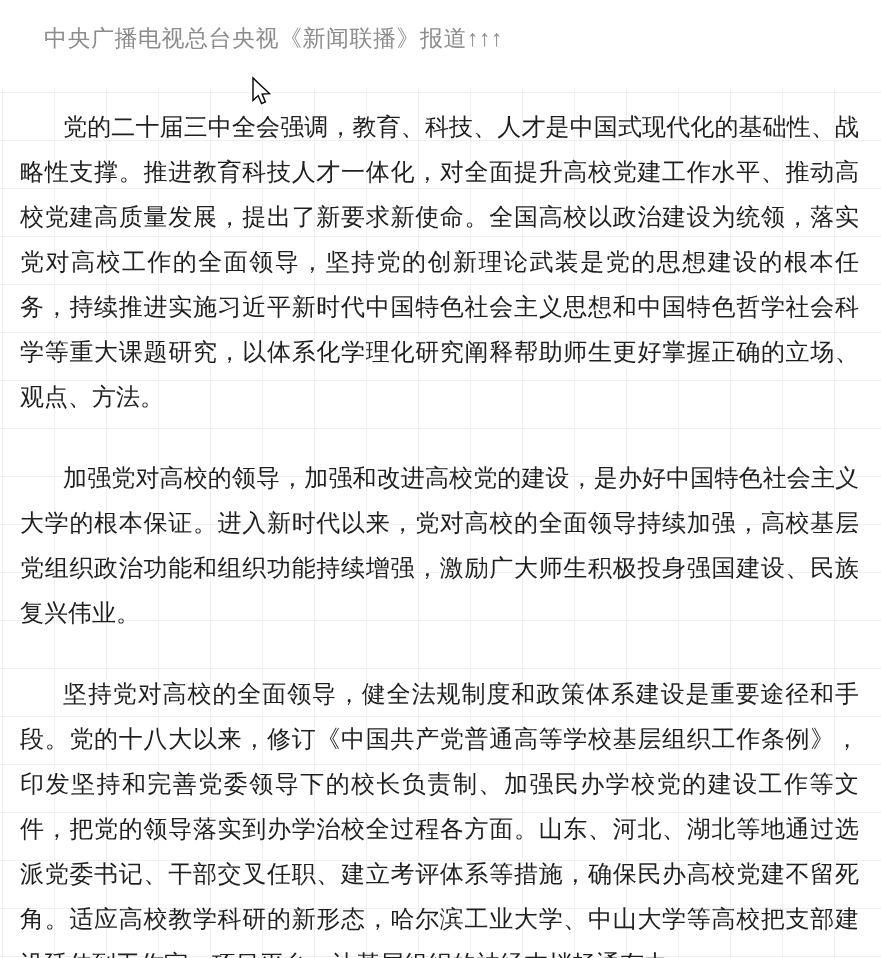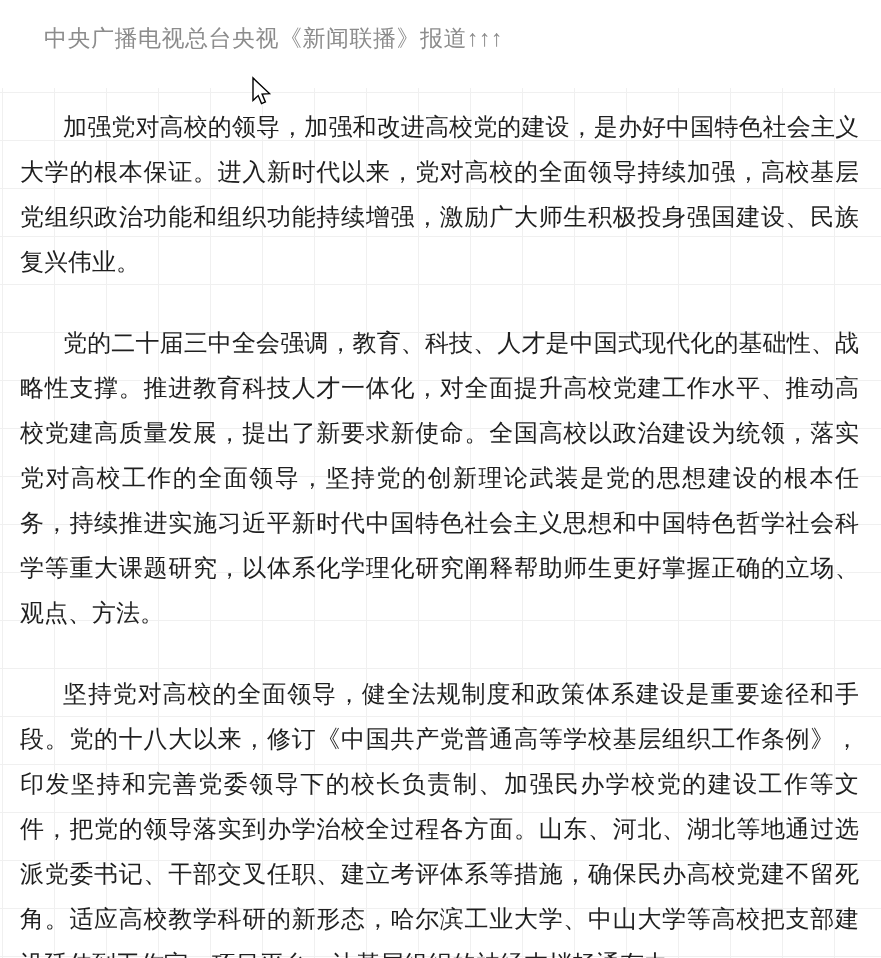--- a/index.html
+++ b/index.html
@@ -68,22 +68,22 @@
 </head>
 <body>
 
 <div class="page">
 
   <div class="source-line">中央广播电视总台央视《新闻联播》报道↑↑↑</div>
 
   <div class="grid-bg"></div>
 
   <div class="article">
+    <p>党的二十届三中全会强调，教育、科技、人才是中国式现代化的基础性、战略性支撑。推进教育科技人才一体化，对全面提升高校党建工作水平、推动高校党建高质量发展，提出了新要求新使命。全国高校以政治建设为统领，落实党对高校工作的全面领导，坚持党的创新理论武装是党的思想建设的根本任务，持续推进实施习近平新时代中国特色社会主义思想和中国特色哲学社会科学等重大课题研究，以体系化学理化研究阐释帮助师生更好掌握正确的立场、观点、方法。</p>
     <p>加强党对高校的领导，加强和改进高校党的建设，是办好中国特色社会主义大学的根本保证。进入新时代以来，党对高校的全面领导持续加强，高校基层党组织政治功能和组织功能持续增强，激励广大师生积极投身强国建设、民族复兴伟业。</p>
-    <p>党的二十届三中全会强调，教育、科技、人才是中国式现代化的基础性、战略性支撑。推进教育科技人才一体化，对全面提升高校党建工作水平、推动高校党建高质量发展，提出了新要求新使命。全国高校以政治建设为统领，落实党对高校工作的全面领导，坚持党的创新理论武装是党的思想建设的根本任务，持续推进实施习近平新时代中国特色社会主义思想和中国特色哲学社会科学等重大课题研究，以体系化学理化研究阐释帮助师生更好掌握正确的立场、观点、方法。</p>
     <p>坚持党对高校的全面领导，健全法规制度和政策体系建设是重要途径和手段。党的十八大以来，修订《中国共产党普通高等学校基层组织工作条例》，印发坚持和完善党委领导下的校长负责制、加强民办学校党的建设工作等文件，把党的领导落实到办学治校全过程各方面。山东、河北、湖北等地通过选派党委书记、干部交叉任职、建立考评体系等措施，确保民办高校党建不留死角。适应高校教学科研的新形态，哈尔滨工业大学、中山大学等高校把支部建设延伸到工作室、项目平台，让基层组织的神经末梢畅通有力。</p>
   </div>
 
   <svg class="cursor" viewBox="0 0 21 30" xmlns="http://www.w3.org/2000/svg">
     <polygon points="4.5,1 4.5,23.5 9.7,18.6 13,26.6 16.9,24.9 13.6,17.1 21,16.6" transform="translate(-3.5,1)" fill="#ffffff" stroke="#000000" stroke-width="1.4" stroke-linejoin="miter"></polygon>
   </svg>
 
 </div>
 
 </body></html>

